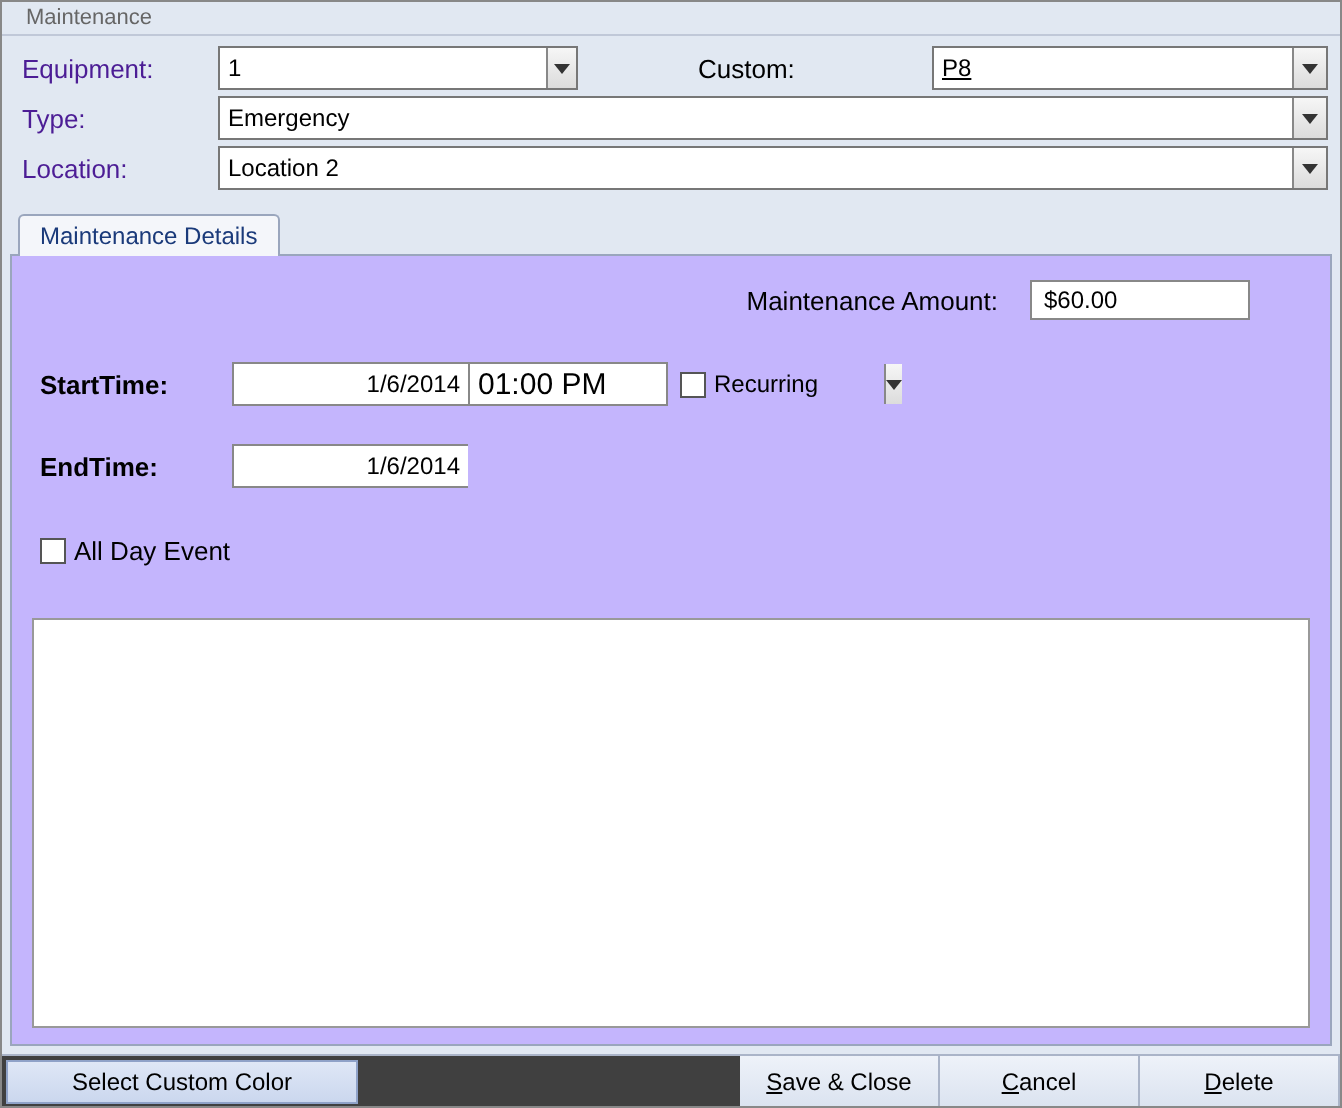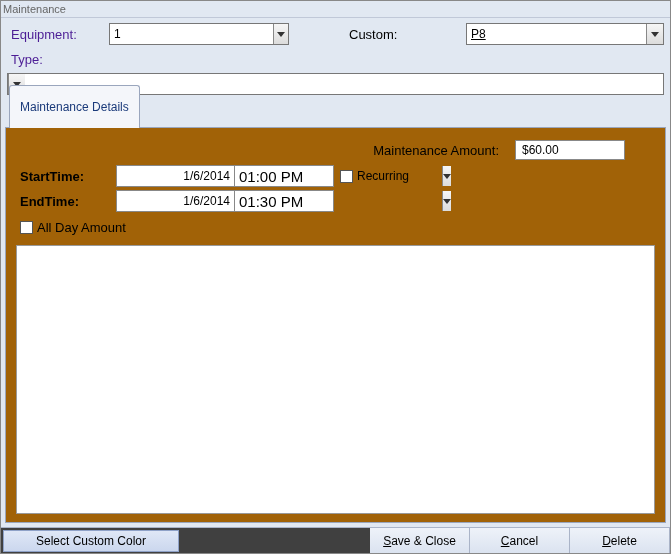--- a/index.html
+++ b/index.html
@@ -14,21 +14,21 @@
     width: 671px;
     height: 554px;
     border: 1px solid #888;
     background: #e1e8f2;
     display: flex;
     flex-direction: column;
   }
   .titlebar {
     font-size: 11px;
     color: #666;
-    padding: 2px 2px;
+    padding: 2px 12px;
     border-bottom: 1px solid #c0c8d8;
   }
   .topform {
     padding: 4px 6px 6px 6px;
   }
   .row {
     display: flex;
     align-items: center;
     height: 24px;
     margin-bottom: 1px;
@@ -86,35 +86,36 @@
     display: flex;
     align-items: flex-end;
     height: 24px;
     padding-left: 4px;
   }
   .tab {
     background: #f4f6fa;
     border: 1px solid #9aa6bd;
     border-bottom: none;
     border-radius: 3px 3px 0 0;
-    padding: 14px 10px;
+    padding: 3px 10px;
     font-size: 12px;
     color: #1a3a7a;
     position: relative;
     top: 1px;
     z-index: 2;
   }
   .tabpanel {
     flex: 1;
-    background: #a16207;
+    background: #c4b5fd;
     border: 1px solid #9aa6bd;
     padding: 12px 10px 8px 10px;
     display: flex;
     flex-direction: column;
     position: relative;
+    gap: 16px;
   }
   .amount-row {
     display: flex;
     align-items: center;
     justify-content: flex-end;
     gap: 16px;
     padding-right: 30px;
     margin-bottom: 4px;
   }
   .amount-label {
@@ -248,24 +249,34 @@
         <div class="dd-btn">
           <svg width="8" height="5">
               <polygon points="0,0 8,0 4,5" fill="#333"></polygon>
             </svg>
         </div>
       </div>
     </div>
 
     <div class="row">
       <div class="label-cell">Type:</div>
+      <div class="dd dd-full">
+        <input class="dd-input" value="Emergency" style="">
+        <div class="dd-btn">
+          <svg width="8" height="5">
+              <polygon points="0,0 8,0 4,5" fill="#333"></polygon>
+            </svg>
+        </div>
+      </div>
     </div>
 
     <div class="row">
+      <div class="label-cell">Location:</div>
       <div class="dd dd-full">
+        <input class="dd-input" value="Location 2" style="">
         <div class="dd-btn">
           <svg width="8" height="5">
               <polygon points="0,0 8,0 4,5" fill="#333"></polygon>
             </svg>
         </div>
       </div>
     </div>
   </div>
 
   <div class="tabarea">
@@ -292,33 +303,25 @@
         </div>
         <div class="inline-chk">
           <span class="chkbox"></span>
           <span>Recurring</span>
         </div>
       </div>
 
       <div class="dt-row">
         <div class="dt-label">EndTime:</div>
         <div class="date-box">1/6/2014</div>
-        <div class="time-dd">
-          <input class="time-input" value="01:30 PM" style="">
-          <div class="dd-btn">
-            <svg width="8" height="5">
-                <polygon points="0,0 8,0 4,5" fill="#333"></polygon>
-              </svg>
-          </div>
-        </div>
       </div>
 
       <div class="chk-row">
         <span class="chkbox"></span>
-        <span>All Day Amount</span>
+        <span>All Day Event</span>
       </div>
 
       <div class="notes"></div>
     </div>
   </div>
 
   <div class="btnbar">
     <div class="btn btn-color">Select Custom Color</div>
     <div class="btn btn-spacer"></div>
     <div class="btn btn-action">

